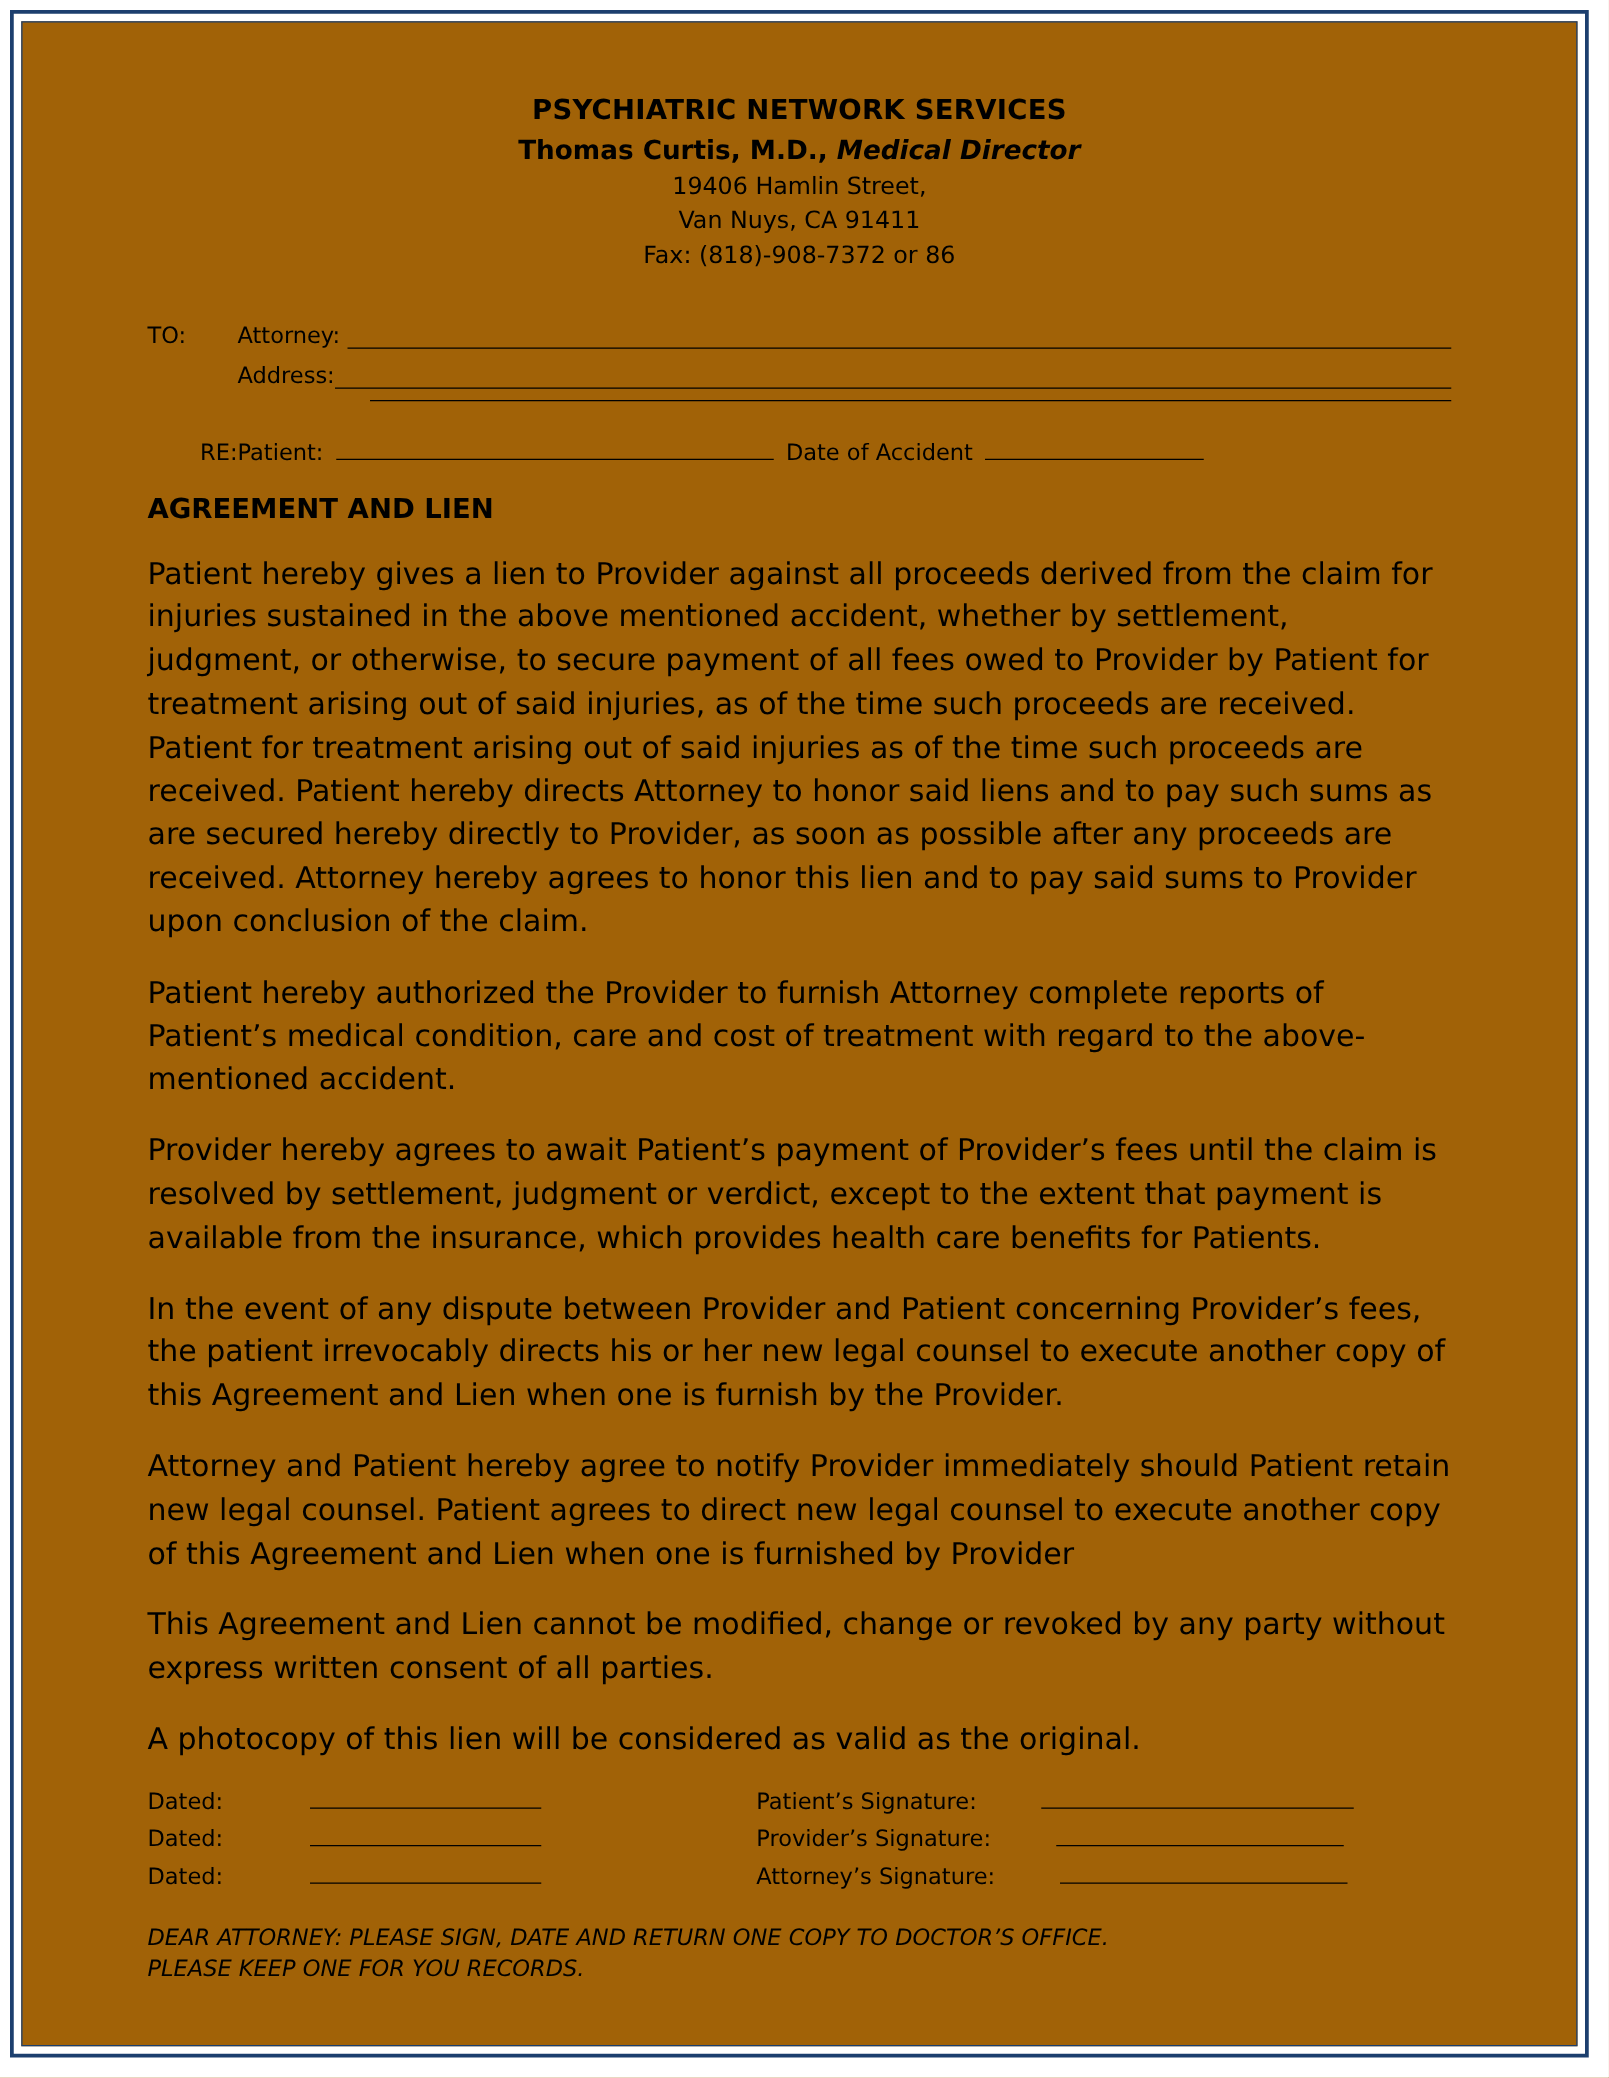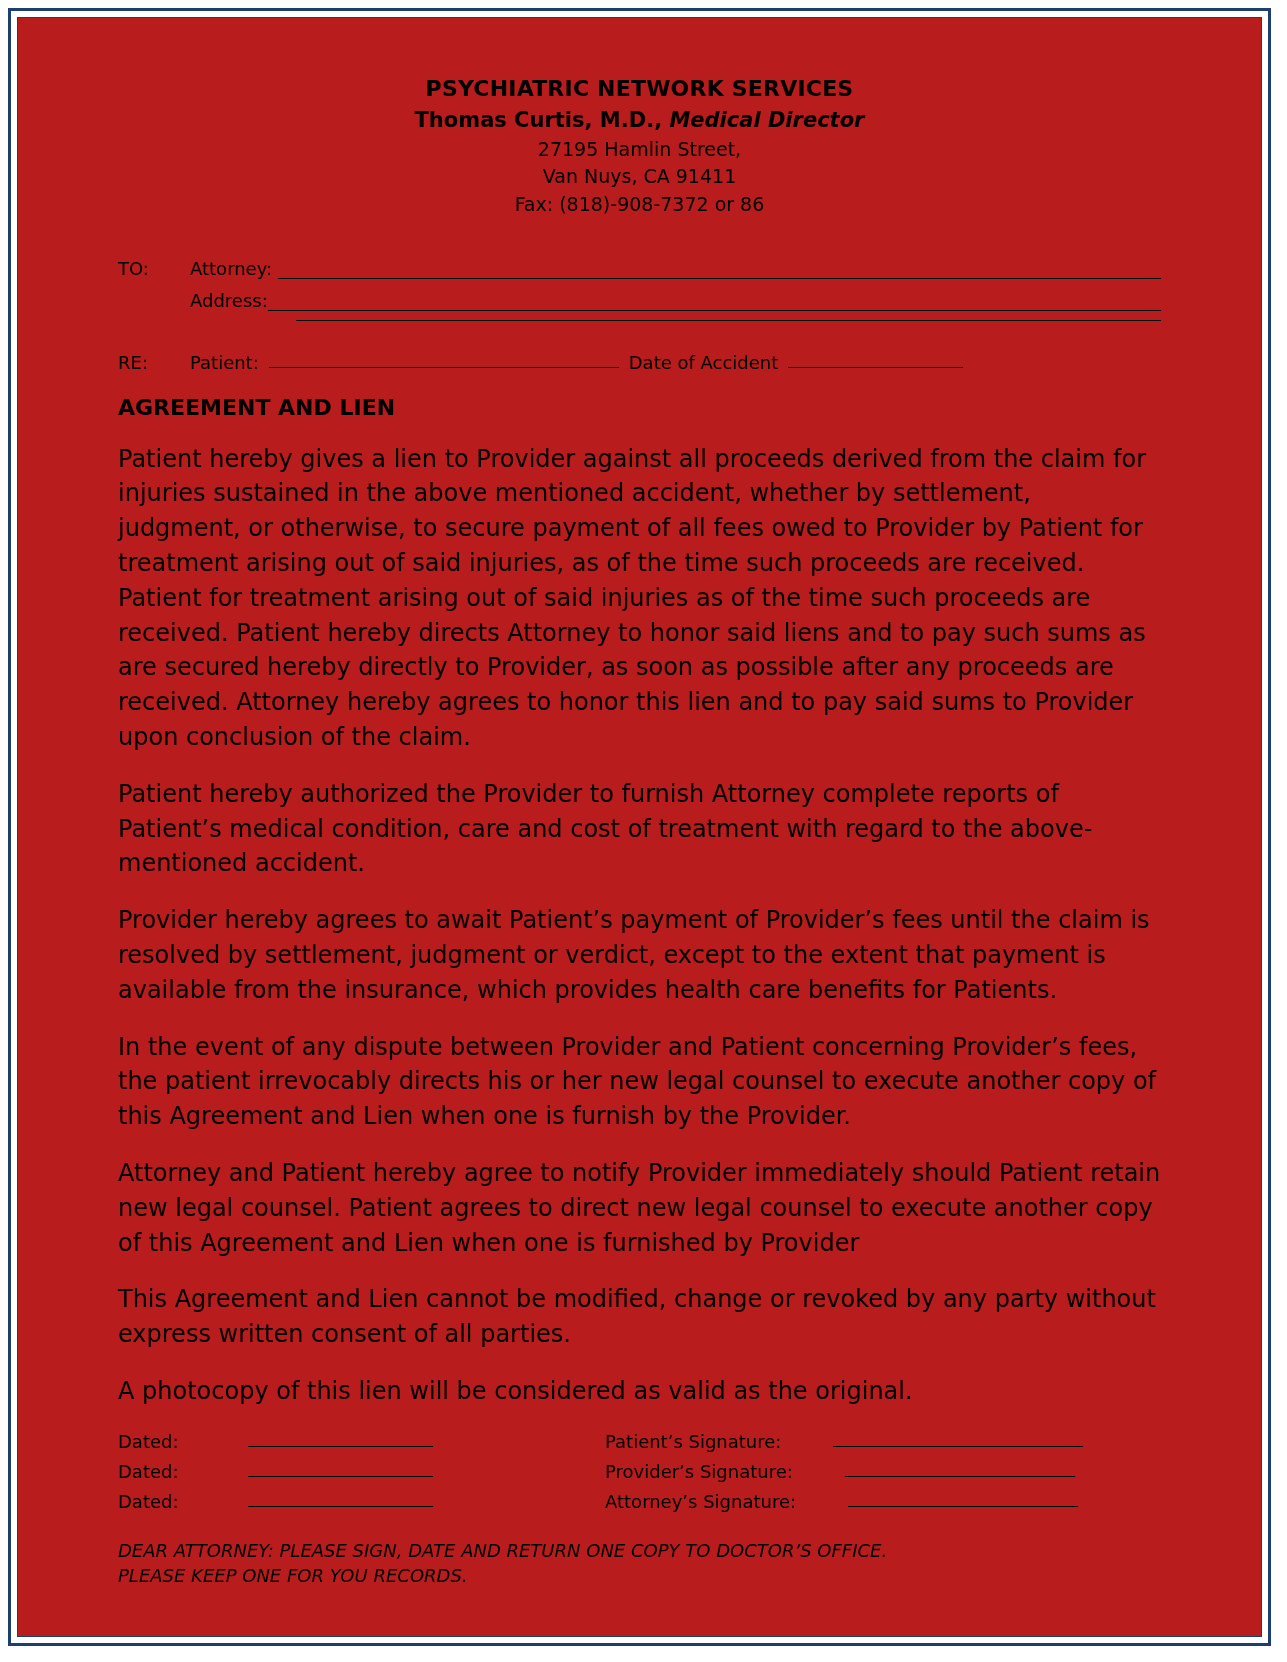--- a/index.html
+++ b/index.html
@@ -24,21 +24,21 @@
     box-sizing: border-box;
     background: #ffffff;
   }
   .page-inner {
     position: absolute;
     left: 6px;
     top: 6px;
     right: 6px;
     bottom: 6px;
     border: 1px solid #1c3f6e;
-    background: #b91c1c;
+    background: #a16207;
     box-sizing: border-box;
     overflow: hidden;
   }
   .content {
     position: absolute;
     left: 0;
     top: 0;
     width: 100%;
     height: 100%;
     padding: 56px 100px 0 100px;
@@ -98,20 +98,21 @@
   .indent-170 { width: 178px; flex: none; }
 
   .re-block {
     margin-top: 26px;
     font-size: 18px;
   }
   .re-row {
     display: flex;
     align-items: flex-end;
     white-space: nowrap;
+    text-align: right;
   }
   .rule-fixed-300 {
     width: 350px;
     flex: none;
     border-bottom: 1px solid #000;
     height: 1px;
     margin: 0 10px 5px 10px;
   }
   .rule-fixed-160 {
     width: 175px;
@@ -189,21 +190,21 @@
 <div class="page-frame">
   <div class="page-inner">
     <div class="content">
 
       <div class="letterhead">
         <div class="lh-title">PSYCHIATRIC NETWORK SERVICES</div>
         <div class="lh-director">
           <span>Thomas Curtis, M.D.,</span>
           <span class="ital">Medical Director</span>
         </div>
-        <div class="lh-line">27195 Hamlin Street,</div>
+        <div class="lh-line">19406 Hamlin Street,</div>
         <div class="lh-line">Van Nuys, CA  91411</div>
         <div class="lh-line">Fax: (818)-908-7372 or 86</div>
       </div>
 
       <div class="addr-block">
         <div class="row">
           <span class="lbl-to">TO:</span>
           <span class="lbl-field">Attorney:</span>
           <span class="rule short-attorney"></span>
         </div>

